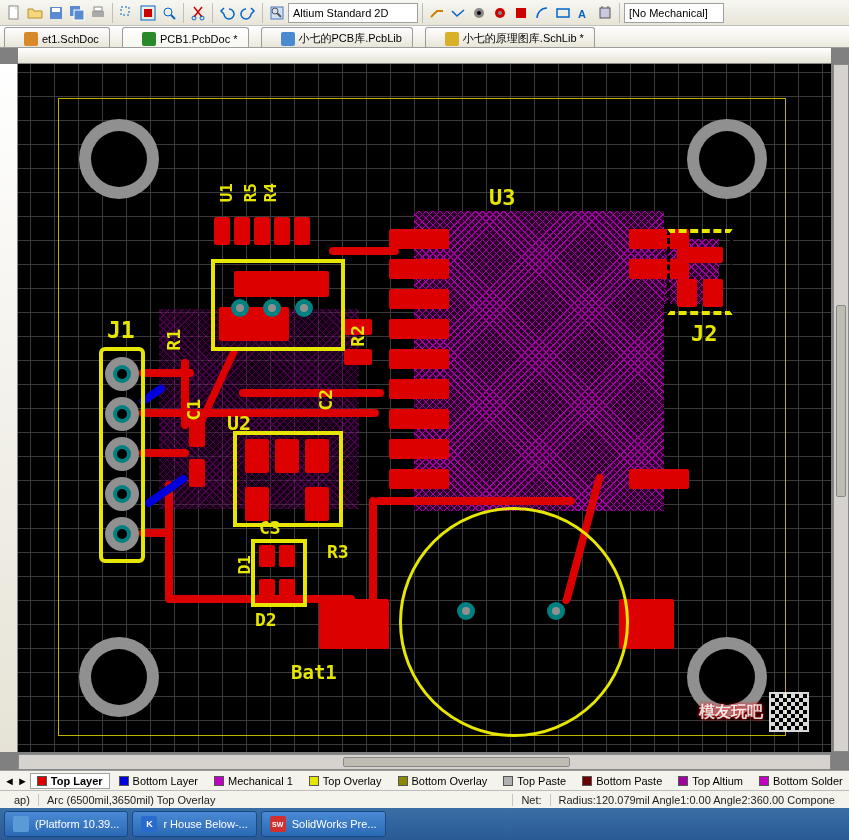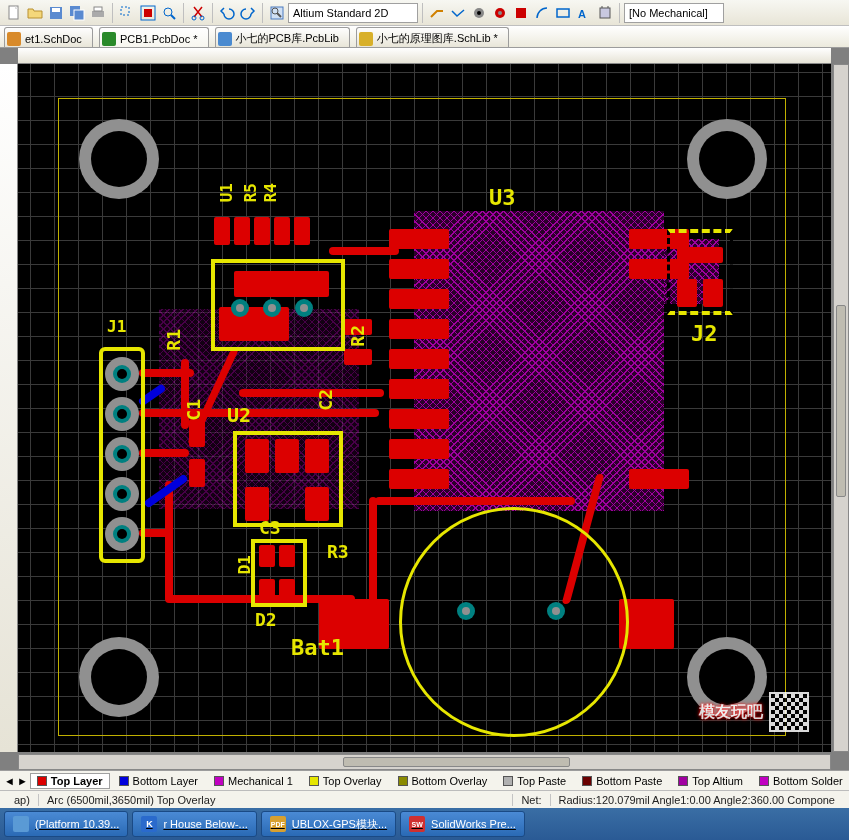--- a/index.html
+++ b/index.html
@@ -4,21 +4,21 @@
 <style>
   * { margin:0; padding:0; box-sizing:border-box; font-family: Tahoma, Arial, sans-serif; font-size:11px; }
   html,body { width:849px; height:840px; overflow:hidden; background:#ece9d8; }
   .toolbar { height:26px; background:linear-gradient(#f7f7f2,#e8e5d7); border-bottom:1px solid #bfbfbf; display:flex; align-items:center; padding:0 4px; gap:1px; }
   .toolbar .sep { width:1px; height:20px; background:#bfbfbf; margin:0 3px; }
   .tb-btn { width:20px; height:20px; display:flex; align-items:center; justify-content:center; border:1px solid transparent; border-radius:2px; }
   .tb-btn svg { width:16px; height:16px; }
   .tb-combo { height:20px; border:1px solid #a0a0a0; background:#fff; padding:0 4px; display:flex; align-items:center; min-width:130px; }
   .tb-combo.sm { min-width:100px; }
   .doctabs { height:22px; background:linear-gradient(#fff,#eceadd); border-bottom:1px solid #9c9c9c; display:flex; align-items:flex-end; padding-left:4px; }
-  .doctab { height:20px; padding:2px 10px 0 2px; border:1px solid #9c9c9c; border-bottom:none; background:linear-gradient(#fefefe,#e8e5d8); border-radius:3px 3px 0 0; margin-right:6px; display:flex; align-items:center; gap:4px; }
+  .doctab { height:20px; padding:2px 10px 0 19px; border:1px solid #9c9c9c; border-bottom:none; background:linear-gradient(#fefefe,#e8e5d8); border-radius:3px 3px 0 0; margin-right:12px; display:flex; align-items:center; gap:4px; }
   .doctab.active { background:linear-gradient(#fff,#f7f6ef); }
   .doctab .ic { width:14px; height:14px; border-radius:2px; }
   .canvas-wrap { position:relative; width:849px; height:722px; background:#808080; }
   .ruler-h { position:absolute; left:18px; top:0; right:18px; height:16px; background:linear-gradient(#fff,#e6e3d6); border-bottom:1px solid #888; }
   .ruler-v { position:absolute; left:0; top:16px; width:18px; bottom:18px; background:linear-gradient(#fff,#e6e3d6); border-right:1px solid #888; }
   .canvas { position:absolute; left:18px; top:16px; right:18px; bottom:18px; background:#000; overflow:hidden; }
   .grid { position:absolute; inset:0; background-image:
     linear-gradient(#3a3a3a 1px, transparent 1px),
     linear-gradient(90deg,#3a3a3a 1px, transparent 1px);
     background-size:24px 24px; background-position:12px 8px; }
@@ -38,21 +38,21 @@
   .trace-b { position:absolute; background:#0000dc; border-radius:4px; }
   .thru { position:absolute; border-radius:50%; background:#909090; }
   .thru .inner { position:absolute; inset:8px; border-radius:50%; background:#008080; }
   .thru .inner::after { content:""; position:absolute; inset:4px; border-radius:50%; background:#000; }
   .layerbar { height:20px; background:#f4f3ec; border-top:1px solid #9c9c9c; display:flex; align-items:center; padding:0 4px; gap:2px; overflow:hidden; }
   .layer { display:flex; align-items:center; gap:4px; padding:1px 6px; border:1px solid transparent; white-space:nowrap; }
   .layer.active { background:#fff; border:1px solid #a0a0a0; font-weight:bold; }
   .sw { width:10px; height:10px; border:1px solid #555; }
   .statusbar { height:18px; background:#f4f3ec; border-top:1px solid #bcbcbc; display:flex; align-items:center; padding:0 6px; font-size:11px; color:#222; }
   .statusbar .seg { padding:0 8px; border-right:1px solid #c4c4c4; white-space:nowrap; }
-  .taskbar { height:32px; background:linear-gradient(#3a6ea5,#2a5a95); display:flex; align-items:center; padding:0 4px; gap:4px;text-decoration:underline; }
+  .taskbar { height:32px; background:linear-gradient(#3a6ea5,#2a5a95); display:flex; align-items:center; padding:0 4px; gap:4px; }
   .task { height:26px; padding:0 8px; background:linear-gradient(#4a8ad5,#2a6ab5); border:1px solid #1a4a85; border-radius:3px; display:flex; align-items:center; gap:6px; color:#fff; max-width:160px; overflow:hidden; white-space:nowrap; }
   .task .ti { width:16px; height:16px; background:#fff; border-radius:2px; display:flex; align-items:center; justify-content:center; font-size:9px; font-weight:bold; }
   .scr { position:absolute; background:#d6d3ce; border:1px solid #888; }
   .scr-h { left:18px; right:18px; bottom:0; height:16px; }
   .scr-v { right:0; top:16px; bottom:18px; width:16px; }
   .scr .thumb { position:absolute; background:#bfbcb1; border:1px solid #888; border-radius:2px; }
   .watermark { position:absolute; right:22px; bottom:20px; width:170px; height:40px; display:flex; align-items:center; justify-content:flex-end; gap:6px; opacity:.85; }
   .wm-txt { color:#fff; font-size:16px; font-weight:bold; text-shadow:0 0 4px #f00,0 0 2px #f00; }
   .qr { width:40px; height:40px; background:
     repeating-linear-gradient(#fff 0 4px,#000 4px 8px),
@@ -328,34 +328,34 @@
 
       <div class="silk" style="left:40px;top:248px;width:46px;height:216px;border-radius:6px"></div>
       <div class="silk" style="left:152px;top:160px;width:134px;height:92px"></div>
       <div class="silk" style="left:174px;top:332px;width:110px;height:96px"></div>
       <div class="silk" style="left:192px;top:440px;width:56px;height:68px"></div>
       <div class="silk" style="left:608px;top:130px;width:66px;height:86px;border-left:none;border-right:none;border-style:dashed"></div>
       <div class="arc-y" style="left:340px;top:408px;width:230px;height:230px"></div>
 
       <div class="silk-t" style="left:430px;top:86px;font-size:22px">U3</div>
       <div class="silk-t" style="left:632px;top:222px;font-size:22px">J2</div>
-      <div class="silk-t" style="left:48px;top:218px;font-size:16px">J1</div>
+      <div class="silk-t" style="left:48px;top:218px;font-size:23px">J1</div>
       <div class="silk-t silk-tv" style="left:104px;top:230px;font-size:18px">R1</div>
       <div class="silk-t silk-tv" style="left:288px;top:226px;font-size:18px">R2</div>
       <div class="silk-t" style="left:268px;top:442px;font-size:18px">R3</div>
       <div class="silk-t silk-tv" style="left:202px;top:84px;font-size:16px">R4</div>
       <div class="silk-t silk-tv" style="left:182px;top:84px;font-size:16px">R5</div>
       <div class="silk-t silk-tv" style="left:158px;top:84px;font-size:16px">U1</div>
       <div class="silk-t silk-tv" style="left:124px;top:300px;font-size:18px">C1</div>
       <div class="silk-t silk-tv" style="left:256px;top:290px;font-size:18px">C2</div>
-      <div class="silk-t" style="left:168px;top:304px;font-size:20px">U2</div>
+      <div class="silk-t" style="left:168px;top:312px;font-size:20px">U2</div>
       <div class="silk-t" style="left:200px;top:418px;font-size:18px">C3</div>
       <div class="silk-t silk-tv" style="left:176px;top:456px;font-size:16px">D1</div>
       <div class="silk-t" style="left:196px;top:510px;font-size:18px">D2</div>
-      <div class="silk-t" style="left:232px;top:536px;font-size:22px">Bat1</div>
+      <div class="silk-t" style="left:232px;top:562px;font-size:19px">Bat1</div>
 
     </div>
 
     <div class="watermark">
       <span class="wm-txt">模友玩吧</span>
       <div class="qr"></div>
     </div>
   </div>
 </div>
 
@@ -411,20 +411,16 @@
 <div class="taskbar">
   <div class="task">
       <div class="ti" style="background:#5a9ad5"></div>
       <span>(Platform 10.39...</span>
     </div>
   <div class="task">
       <div class="ti" style="background:#2a6acc;color:#fff">K</div>
       <span>r House Below-...</span>
     </div>
   <div class="task">
-      <div class="ti" style="background:#d8a030;color:#fff;font-size:7px">PDF</div>
-      <span>UBLOX-GPS模块...</span>
-    </div>
-  <div class="task">
       <div class="ti" style="background:#d03030;color:#fff;font-size:7px">SW</div>
       <span>SolidWorks Pre...</span>
     </div>
 </div>
 
 </body></html>

